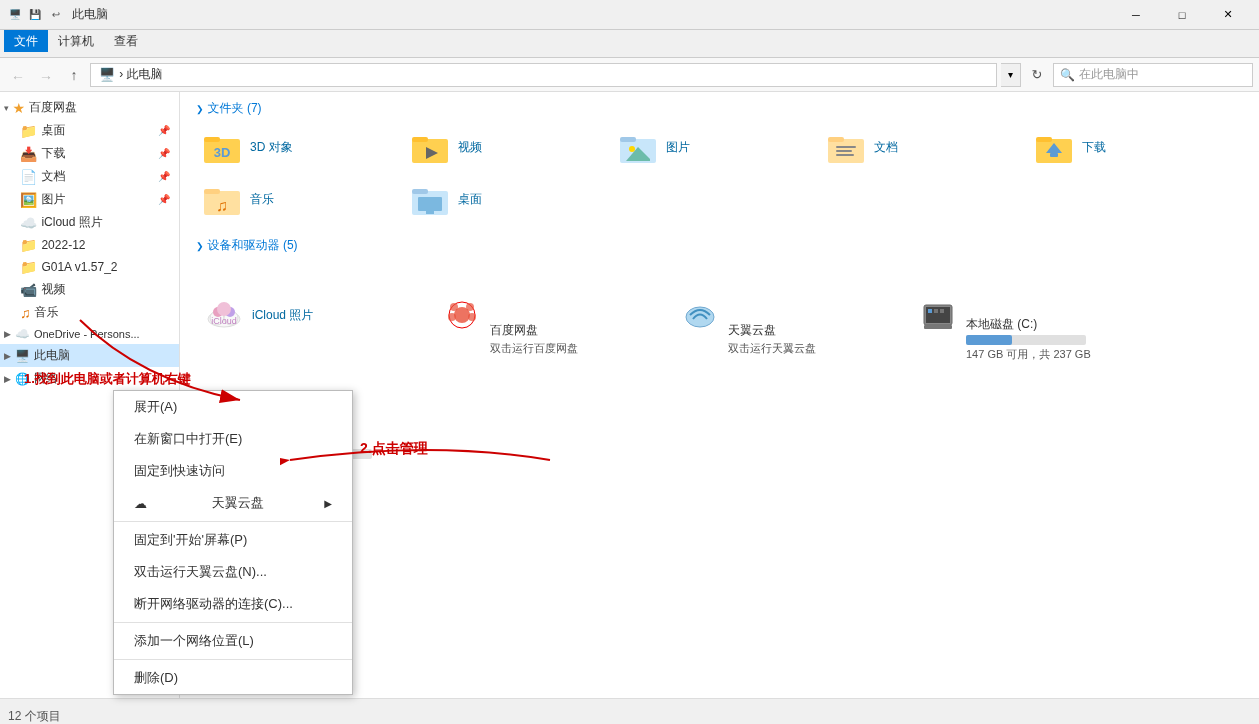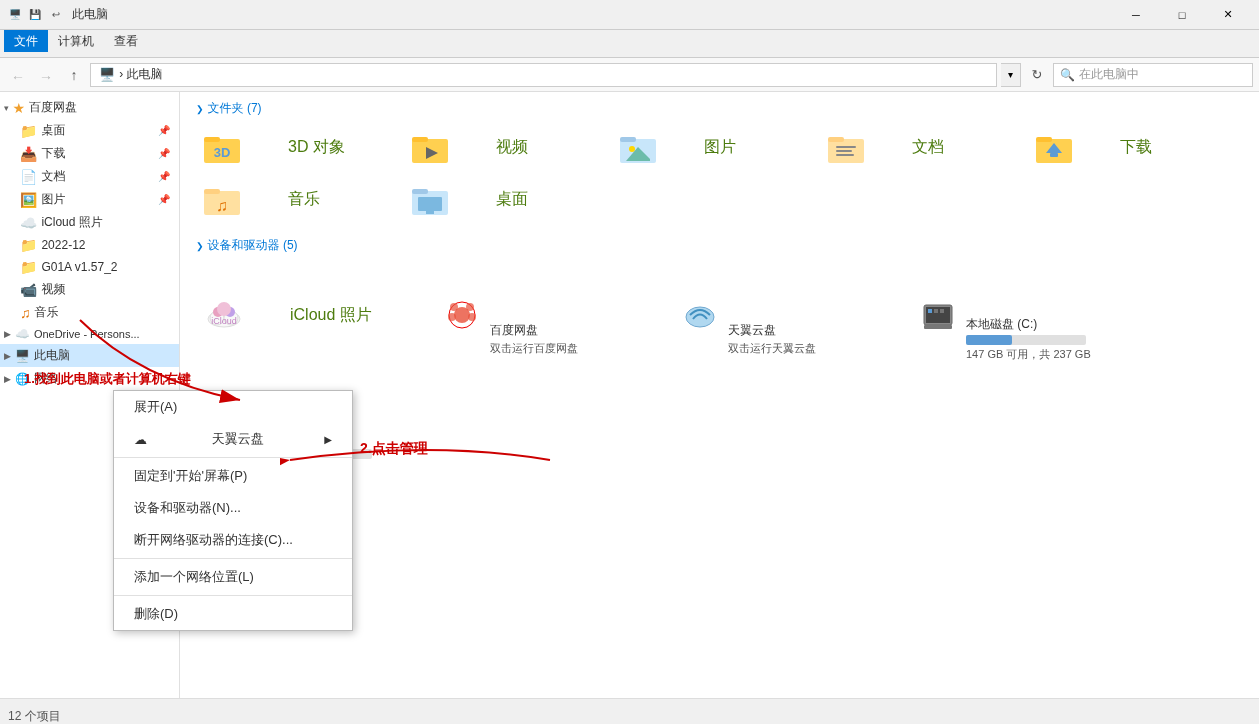--- a/index.html
+++ b/index.html
@@ -149,21 +149,21 @@
       padding: 4px 6px;
       cursor: pointer;
       border-radius: 2px;
     }
     .file-icon-large {
       width: 40px; height: 36px;
       display: flex; align-items: center; justify-content: center;
       font-size: 28px;
       text-align: right;
     }
-    .file-label { font-size: 16px; color: #4d7c0f; margin-left: 38px; }
+    .file-label { font-size: 12px; color: #0369a1; }
 
     
     .status-bar {
       height: 36px;
       background: #f0f0f0;
       border-top: 1px solid #ddd;
       display: flex;
       align-items: center;
       padding: 0 8px;
       font-size: 12px;
@@ -534,30 +534,36 @@
 
 <div class="status-bar">
   <span>12 个项目</span>
 </div>
 
 <div class="context-menu-overlay">
   <div class="ctx-item">
     <span>展开(A)</span>
   </div>
   <div class="ctx-item">
+    <span>在新窗口中打开(E)</span>
+  </div>
+  <div class="ctx-item">
+    <span>固定到快速访问</span>
+  </div>
+  <div class="ctx-item">
     <span style="margin-right:4px;">☁</span>
     <span>天翼云盘</span>
     <span class="ctx-arrow">▶</span>
   </div>
   <div class="ctx-separator"></div>
   <div class="ctx-item">
     <span>固定到'开始'屏幕(P)</span>
   </div>
   <div class="ctx-item">
-    <span>设备和驱动器(N)...</span>
+    <span>双击运行天翼云盘(N)...</span>
   </div>
   <div class="ctx-item">
     <span>断开网络驱动器的连接(C)...</span>
   </div>
   <div class="ctx-separator"></div>
   <div class="ctx-item">
     <span>添加一个网络位置(L)</span>
   </div>
   <div class="ctx-separator"></div>
   <div class="ctx-item">

